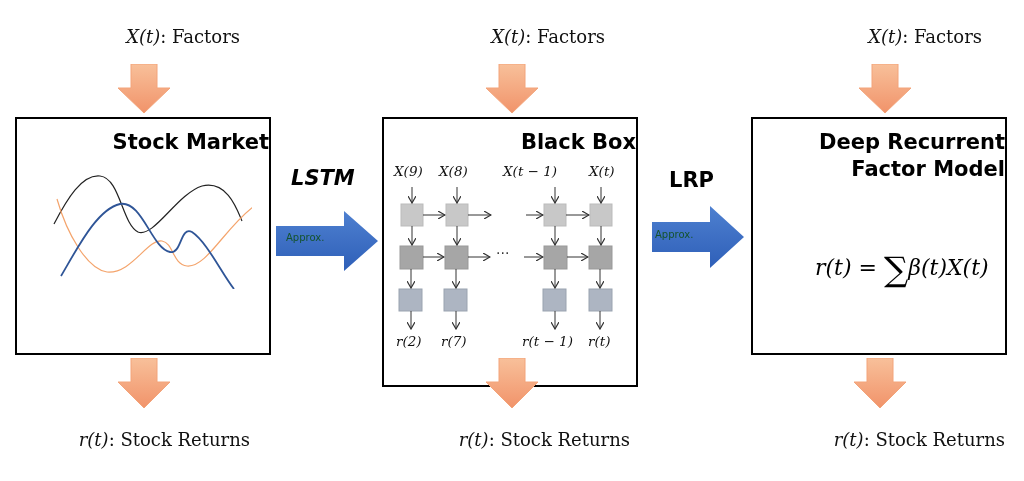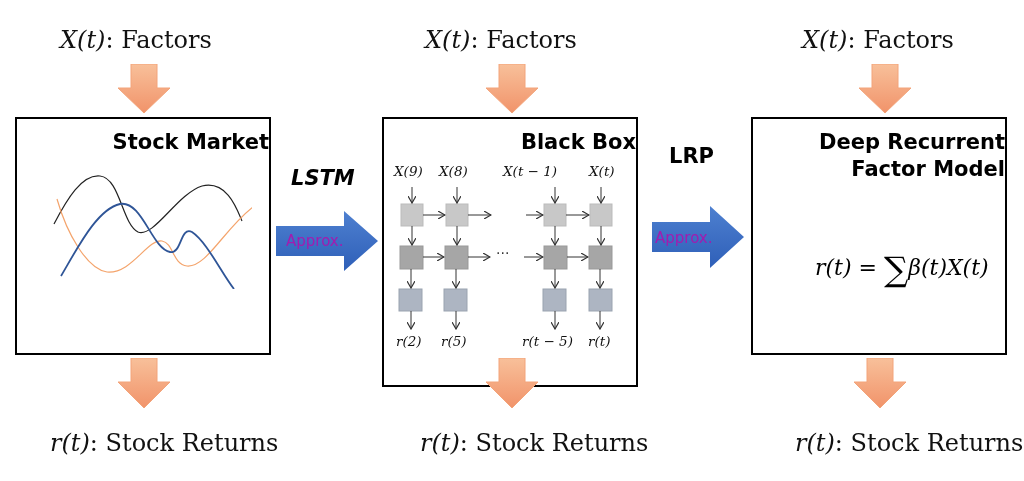--- a/index.html
+++ b/index.html
@@ -1,24 +1,24 @@
 <!DOCTYPE html>
 <html><head>
 <meta charset="utf-8">
 <style>
   html, body { margin:0; padding:0; background:#ffffff; }
   body { width:1024px; height:481px; position:relative; overflow:hidden; font-family:"DejaVu Sans", sans-serif; }
   .abs { position:absolute; }
   .serif { font-family:"DejaVu Serif", "Liberation Serif", serif; }
-  .label-top { font-size:24px; color:#111; white-space:nowrap; text-align:left; }
+  .label-top { font-size:18px; color:#111; white-space:nowrap; text-align:right; }
   .label-top i, .label-bot i { font-style:italic; }
   .box { border:2.5px solid #000; background:#fff; box-sizing:border-box; }
   .box-title { position:absolute; left:0; right:0; text-align:right; font-size:21px; font-weight:bold; color:#000; line-height:26px;margin-left:28px; }
   .lbl { font-size:21px; font-weight:bold; color:#000; }
-  .approx-text { position:absolute; color:#a21caf; font-size:15px; font-family:"DejaVu Sans", sans-serif; }
+  .approx-text { position:absolute; color:#14532d; font-size:10px; font-family:"DejaVu Sans", sans-serif; }
   .formula { font-size:22px; color:#000; white-space:nowrap; font-style:italic; }
   .small { font-size:13.5px; font-style:italic; color:#111; white-space:nowrap; }
 </style>
 </head>
 <body>
 
 <svg width="0" height="0" style="position:absolute">
   <defs>
     <linearGradient id="orangeGrad" x1="0" y1="0" x2="0" y2="1">
       <stop offset="0" stop-color="#f8c09a"></stop>
@@ -118,32 +118,32 @@
     <line x1="182" y1="36" x2="205" y2="36" stroke="#333" marker-end="url(#ah)"></line>
 
     <line x1="39" y1="78" x2="60" y2="78" stroke="#333" marker-end="url(#ah)"></line>
     <line x1="84" y1="78" x2="106" y2="78" stroke="#333" marker-end="url(#ah)"></line>
     <line x1="140" y1="78" x2="159" y2="78" stroke="#333" marker-end="url(#ah)"></line>
     <line x1="183" y1="78" x2="204" y2="78" stroke="#333" marker-end="url(#ah)"></line>
   </svg>
   <div class="abs" style="left:112px; top:126px; font-size:14px; color:#333;">···</div>
 
   <div class="abs small serif" style="left:12px; top:214px;">r(2)</div>
-  <div class="abs small serif" style="left:57px; top:214px;">r(5)</div>
-  <div class="abs small serif" style="left:138px; top:214px;">r(t − 5)</div>
+  <div class="abs small serif" style="left:57px; top:214px;">r(7)</div>
+  <div class="abs small serif" style="left:138px; top:214px;">r(t − 1)</div>
   <div class="abs small serif" style="left:204px; top:214px;">r(t)</div>
 </div>
 <svg class="abs" style="left:485px; top:358px;" width="54" height="52">
   <path d="M14,0 H40 V24 H53 L27,50 L1,24 H14 Z" fill="url(#orangeGrad)" stroke="#f3a47a" stroke-width="1"></path>
 </svg>
 <div class="abs label-top serif" style="left:420px; top:429px; width:210px;">
   <i>r(t)</i><span>: Stock Returns</span>
 </div>
 
-<div class="abs lbl" style="left:669px; top:144px;">LRP</div>
+<div class="abs lbl" style="left:669px; top:168px;">LRP</div>
 <svg class="abs" style="left:652px; top:206px;" width="94" height="62">
   <path d="M0,16 H58 V0 L92,31 L58,62 V46 H0 Z" fill="url(#blueGrad)"></path>
 </svg>
 <div class="approx-text" style="left:655px; top:229px;">Approx.</div>
 
 <div class="abs label-top serif" style="left:802px; top:26px; width:180px;">
   <i>X(t)</i><span>: Factors</span>
 </div>
 <svg class="abs" style="left:858px; top:64px;" width="54" height="50">
   <path d="M14,0 H40 V24 H53 L27,49 L1,24 H14 Z" fill="url(#orangeGrad)" stroke="#f3a47a" stroke-width="1"></path>

